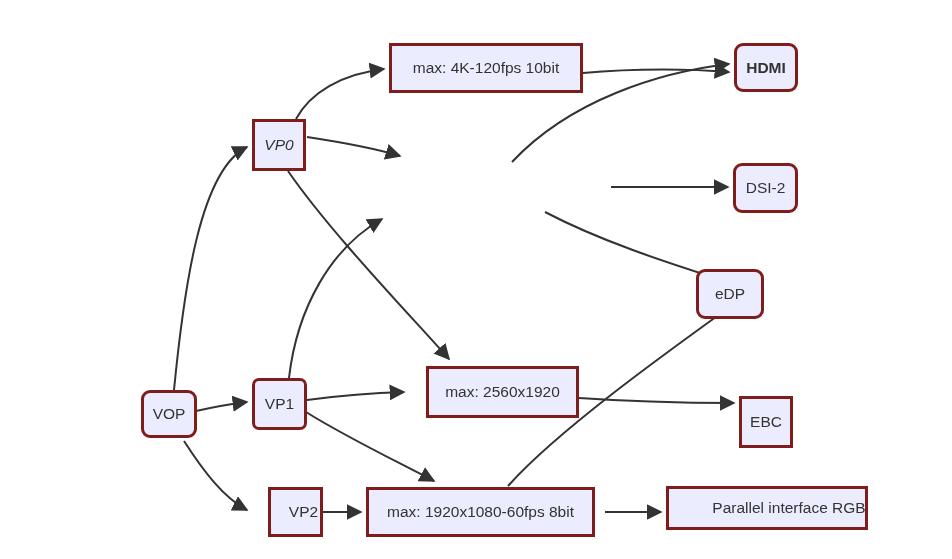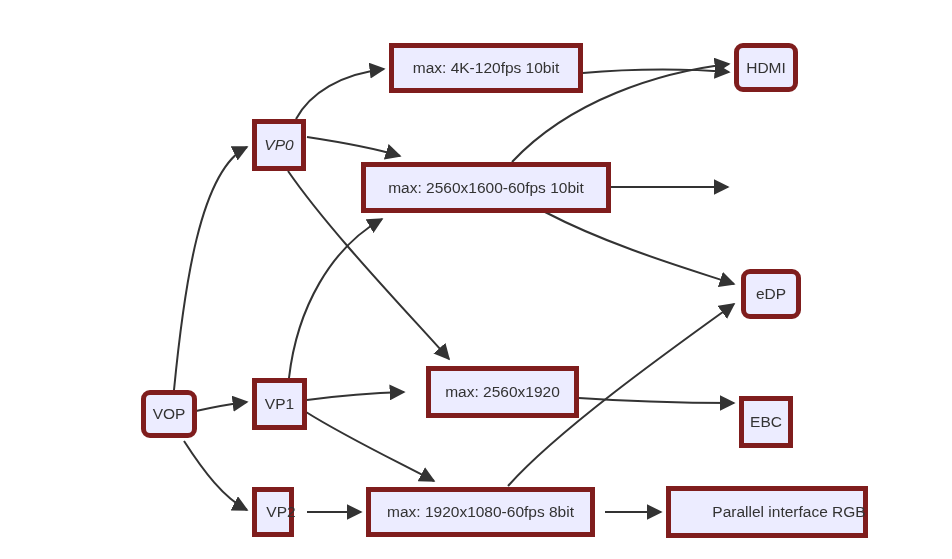--- a/index.html
+++ b/index.html
@@ -19,21 +19,21 @@
     position: absolute;
     left: 0;
     top: 0;
     width: 952px;
     height: 559px;
   }
   .node {
     position: absolute;
     box-sizing: border-box;
     background: #ECECFF;
-    border: 5px solid #7f1d1d;
+    border: 3px solid #7f1d1d;
     color: #333333;
     display: flex;
     align-items: center;
     justify-content: center;
     font-size: 15.5px;
     line-height: 1;
     white-space: nowrap;
     text-align: center;
   }
   .node.rounded {
@@ -78,26 +78,26 @@
 
     <path class="edge" marker-end="url(#arrow)" d="M 562,397 C 622,401 682,403 734,403"></path>
 
     <path class="edge" marker-end="url(#arrow)" d="M 508,486 C 558,430 670,350 734,304"></path>
     <path class="edge" marker-end="url(#arrow)" d="M 605,512 L 661,512"></path>
   </svg>
 
   <div class="node rounded" style="left:141px; top:390px; width:56px; height:48px;">VOP</div>
 
   <div class="node" style="left:252px; top:119px; width:54px; height:52px;font-style:italic;">VP0</div>
-  <div class="node" style="left:252px; top:378px; width:55px; height:52px;">VP1</div>
-  <div class="node" style="left:252px; top:487px; width:42px; height:50px;padding-left:16px;">VP2</div>
+  <div class="node" style="left:252px; top:378px; width:55px; height:52px;border-radius:7px;">VP1</div>
+  <div class="node" style="left:268px; top:487px; width:55px; height:50px;padding-left:16px;">VP2</div>
 
   <div class="node" style="left:389px; top:43px; width:194px; height:50px;">max: 4K-120fps 10bit</div>
-  <div class="node" style="left:361px; top:162px; width:250px; height:51px;">max: 2560x1600-60fps 10bit</div>
   <div class="node" style="left:426px; top:366px; width:153px; height:52px;">max: 2560x1920</div>
   <div class="node" style="left:366px; top:487px; width:229px; height:50px;">max: 1920x1080-60fps 8bit</div>
 
-  <div class="node rounded" style="left:734px; top:43px; width:64px; height:49px;">HDMI</div>
-  <div class="node rounded" style="left:741px; top:269px; width:60px; height:50px;">eDP</div>
+  <div class="node rounded" style="left:734px; top:43px; width:64px; height:49px;font-weight:bold;">HDMI</div>
+  <div class="node rounded" style="left:733px; top:163px; width:65px; height:50px;">DSI-2</div>
+  <div class="node rounded" style="left:696px; top:269px; width:68px; height:50px;">eDP</div>
   <div class="node" style="left:739px; top:396px; width:54px; height:52px;">EBC</div>
-  <div class="node" style="left:666px; top:486px; width:202px; height:52px;padding-left:44px;">Parallel interface RGB</div>
+  <div class="node" style="left:666px; top:486px; width:202px; height:44px;padding-left:44px;">Parallel interface RGB</div>
 
 </div>
 
 </body></html>

